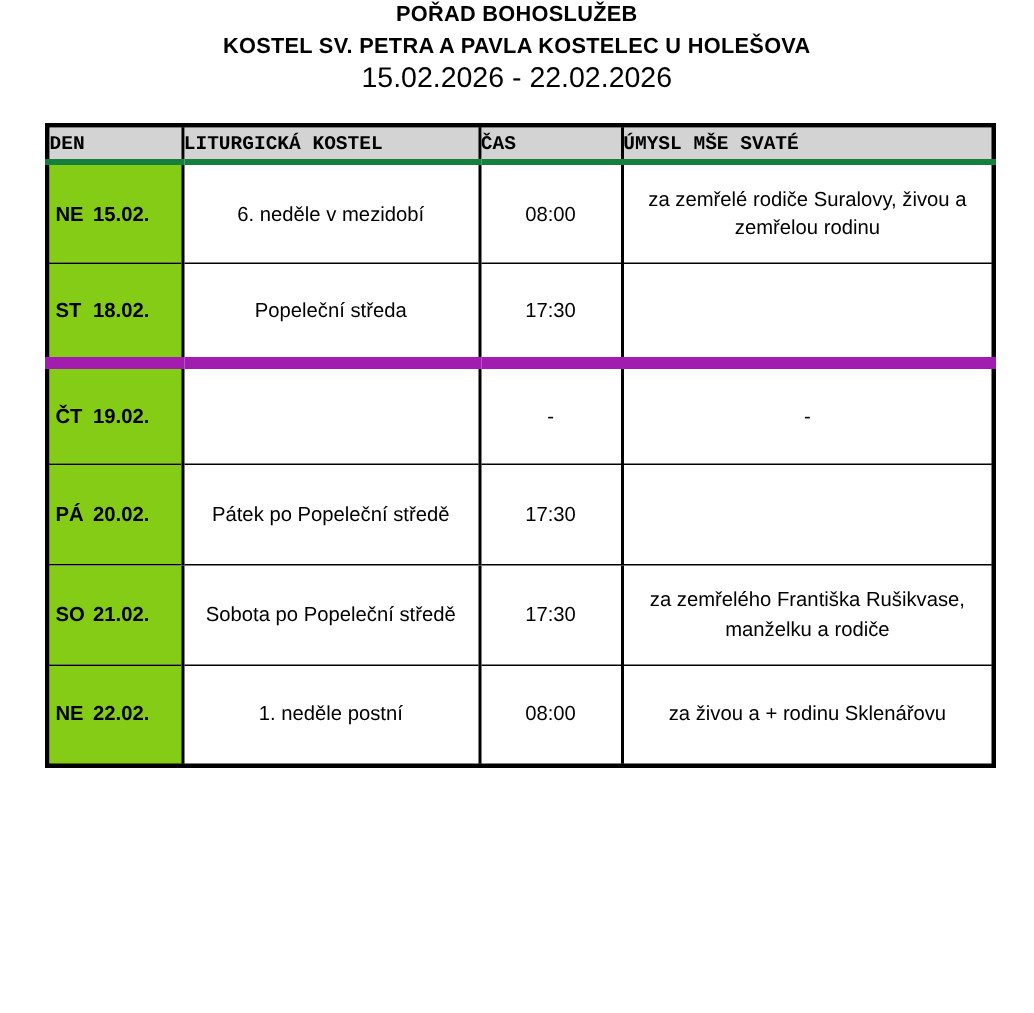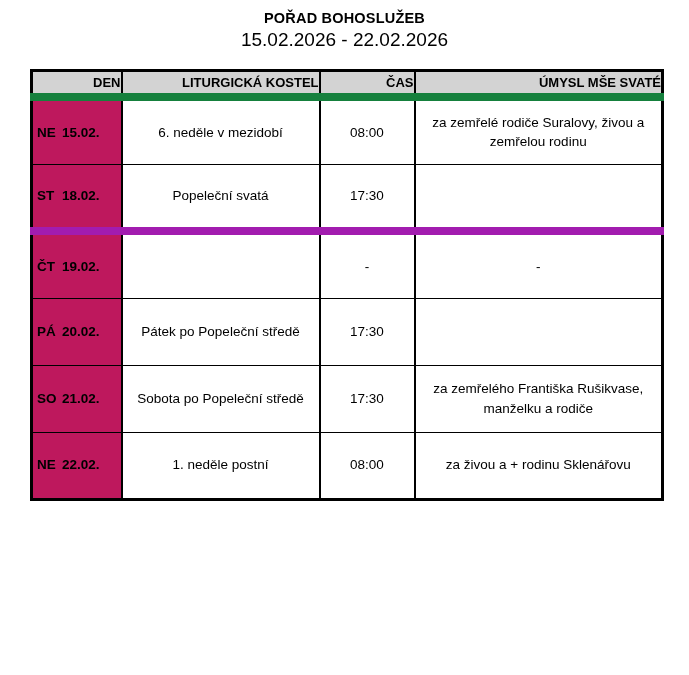--- a/index.html
+++ b/index.html
@@ -12,21 +12,20 @@
     color: #000000;
     -webkit-font-smoothing: antialiased;
   }
   .page {
     width: 689px;
     height: 675px;
     overflow: hidden;
     position: relative;
   }
   .page-header {
-    padding-top: 8px;
     text-align: center;
     line-height: 21px;
   }
   .title-line {
     font-size: 14.5px;
     font-weight: bold;
     letter-spacing: 0.2px;
   }
   .date-line {
     font-size: 19px;
@@ -49,35 +48,36 @@
     border-right: 2px solid #000000;
     border-top: 1px solid #000000;
     border-bottom: 1px solid #000000;
     overflow: hidden;
   }
   thead th {
     background: #d3d3d3;
     font-size: 13px;
     font-weight: bold;
     height: 21px;
-    text-align: right;
+    text-align: left;
     vertical-align: middle;
-    border-bottom: 8px solid #15803d;
+    border-bottom: 4px solid #15803d;
     padding: 0;
+    font-family: Liberation Mono, monospace;
   }
   tbody tr { height: 67px; }
   tbody td {
     font-size: 13.5px;
     text-align: center;
     vertical-align: middle;
     line-height: 1.42;
     padding: 0;
   }
   td.den-cell {
-    background: #be185d;
+    background: #84cc16;
     font-weight: bold;
     text-align: left;
     padding-left: 4px;
     white-space: nowrap;
   }
   td.den-cell .day-abbr {
     display: inline-block;
     width: 25px;
   }
   td.celebration-cell { padding: 0 7px; margin-left: 23px; }
@@ -87,20 +87,21 @@
     border-top: 8px solid #a21caf;
   }
 </style>
 </head>
 <body>
 
 <div class="page">
 
   <div class="page-header">
     <div class="title-line">POŘAD BOHOSLUŽEB</div>
+    <div class="title-line">KOSTEL SV. PETRA A PAVLA KOSTELEC U HOLEŠOVA</div>
     <div class="date-line">15.02.2026 - 22.02.2026</div>
   </div>
 
   <table class="schedule">
     <colgroup>
       <col class="c-den">
         <col class="c-osl">
         <col class="c-cas">
         <col class="c-umysl">
     </colgroup>
@@ -114,21 +115,21 @@
     </thead>
     <tbody>
       <tr>
         <td class="den-cell"><span class="day-abbr">NE</span><span>15.02.</span></td>
         <td class="celebration-cell">6. neděle v mezidobí</td>
         <td>08:00</td>
         <td class="intention-cell">za zemřelé rodiče Suralovy, živou a zemřelou rodinu</td>
       </tr>
       <tr>
         <td class="den-cell"><span class="day-abbr">ST</span><span>18.02.</span></td>
-        <td class="celebration-cell">Popeleční svatá</td>
+        <td class="celebration-cell">Popeleční středa</td>
         <td>17:30</td>
         <td class="intention-cell"></td>
       </tr>
       <tr class="gray-top">
         <td class="den-cell"><span class="day-abbr">ČT</span><span>19.02.</span></td>
         <td class="celebration-cell"></td>
         <td>-</td>
         <td class="intention-cell">-</td>
       </tr>
       <tr>

